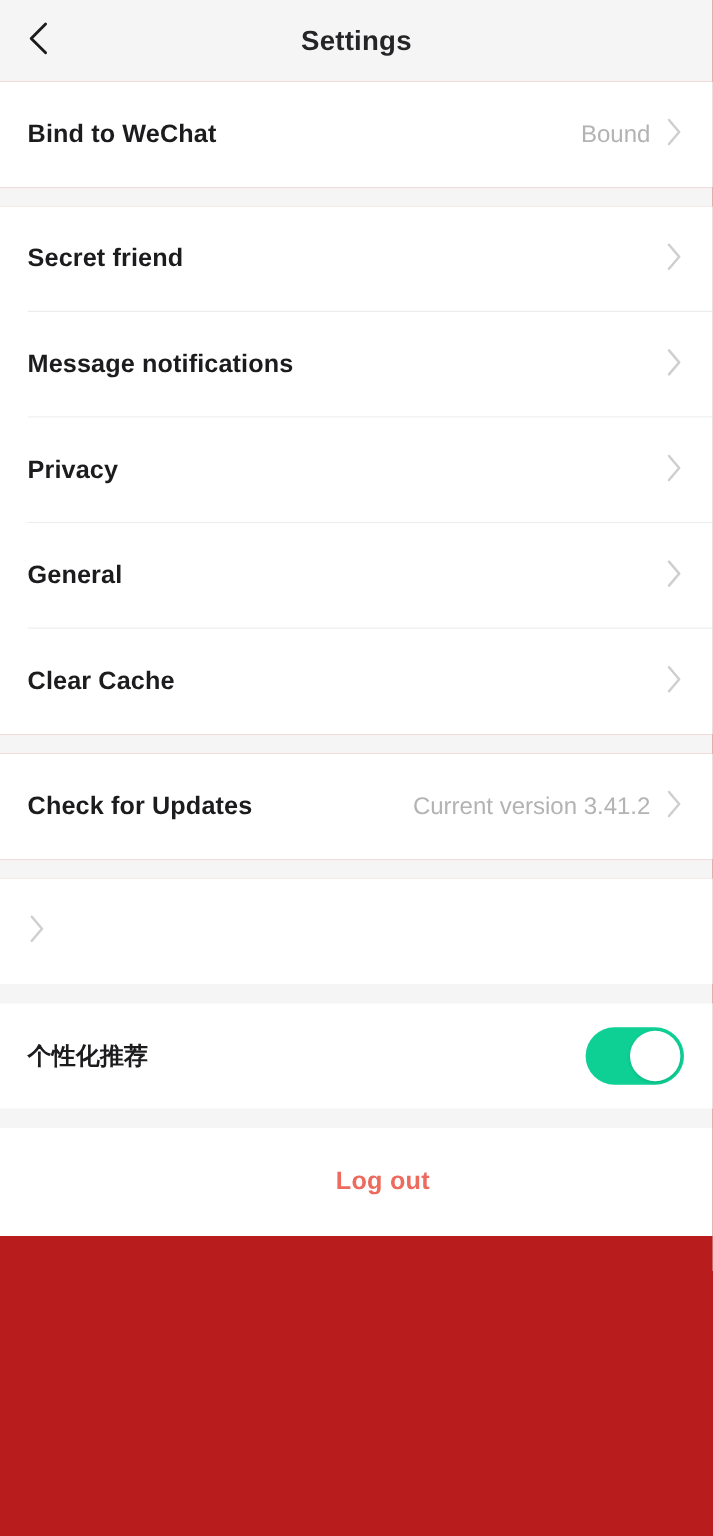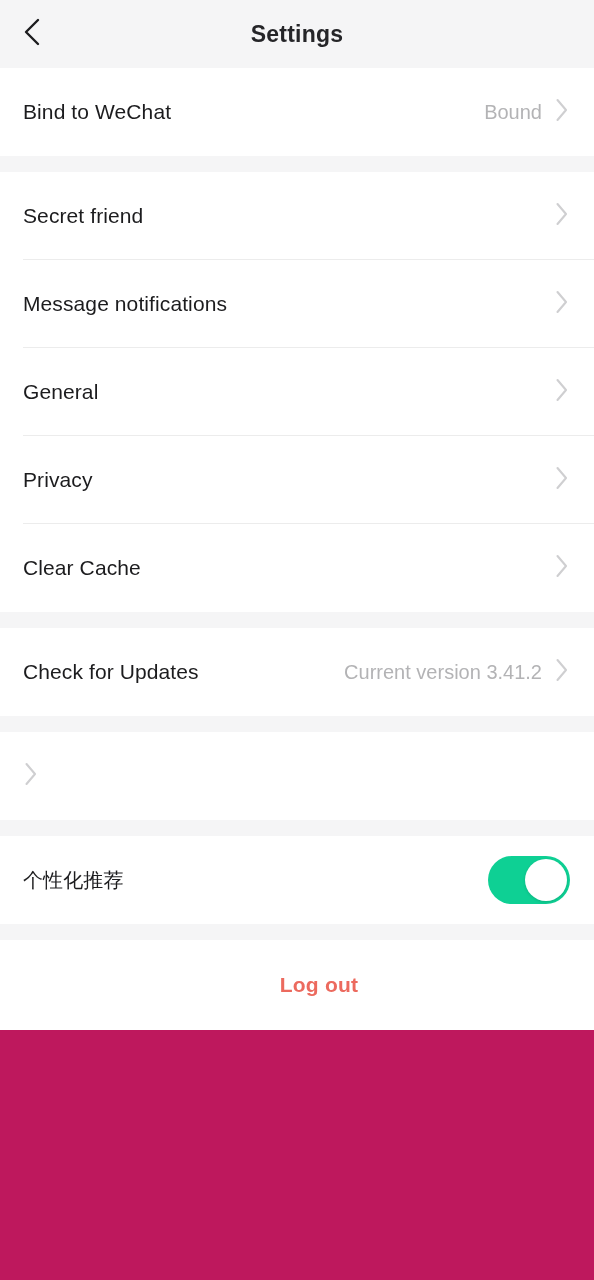--- a/index.html
+++ b/index.html
@@ -2,21 +2,21 @@
 <html><head>
 <meta charset="utf-8">
 <style>
   * { margin:0; padding:0; box-sizing:border-box; }
   html, body {
     width:594px; height:1280px;
     background:#f5f5f6;
     font-family:"Liberation Sans","DejaVu Sans",sans-serif;
     -webkit-font-smoothing:antialiased;
   }
-  .phone { width:594px; height:1280px; position:relative; overflow:hidden; background:#be185d; }
+  .phone { width:594px; height:1280px; position:relative; overflow:hidden; background:#b91c1c; }
 
   
   .header {
     height:68px; background:#f5f5f6;
     display:flex; align-items:center; position:relative;
   }
   .back-btn {
     width:64px; height:68px;
     display:flex; align-items:center; justify-content:center;
     cursor:pointer;
@@ -33,21 +33,21 @@
   .gap { height:16px; background:#f5f5f6; }
 
   .row {
     height:88px; position:relative;
     display:flex; align-items:center;
     padding:0 24px 0 23px;
     background:#ffffff;
     cursor:pointer;
   }
   .row .label {
-    font-size:21px; color:#1c1c1e; flex:1; letter-spacing:0.1px;
+    font-size:21px; color:#1c1c1e; flex:1; letter-spacing:0.1px;font-weight:bold;
   }
   .row .label.cjk { font-size:20px; }
   .row .value {
     font-size:20px; color:#b3b3b5; margin-right:12px; white-space:nowrap;
   }
   .row .sep {
     position:absolute; left:23px; right:0; bottom:0; height:1px;
     background:#ececec;
   }
   .chev-right { flex:0 0 auto; display:block; }
@@ -117,30 +117,30 @@
     <div class="row">
       <span class="label">Message notifications</span>
       <span class="chev-right">
         <svg width="16" height="26" viewBox="0 0 16 26" fill="none">
             <path d="M3.5 3 L12 13 L3.5 23" stroke="#CFCFD1" stroke-width="2.1" stroke-linecap="round" stroke-linejoin="round"></path>
           </svg>
       </span>
       <span class="sep"></span>
     </div>
     <div class="row">
+      <span class="label">Privacy</span>
+      <span class="chev-right">
+        <svg width="16" height="26" viewBox="0 0 16 26" fill="none">
+            <path d="M3.5 3 L12 13 L3.5 23" stroke="#CFCFD1" stroke-width="2.1" stroke-linecap="round" stroke-linejoin="round"></path>
+          </svg>
+      </span>
+      <span class="sep"></span>
+    </div>
+    <div class="row">
       <span class="label">General</span>
-      <span class="chev-right">
-        <svg width="16" height="26" viewBox="0 0 16 26" fill="none">
-            <path d="M3.5 3 L12 13 L3.5 23" stroke="#CFCFD1" stroke-width="2.1" stroke-linecap="round" stroke-linejoin="round"></path>
-          </svg>
-      </span>
-      <span class="sep"></span>
-    </div>
-    <div class="row">
-      <span class="label">Privacy</span>
       <span class="chev-right">
         <svg width="16" height="26" viewBox="0 0 16 26" fill="none">
             <path d="M3.5 3 L12 13 L3.5 23" stroke="#CFCFD1" stroke-width="2.1" stroke-linecap="round" stroke-linejoin="round"></path>
           </svg>
       </span>
       <span class="sep"></span>
     </div>
     <div class="row">
       <span class="label">Clear Cache</span>
       <span class="chev-right">

